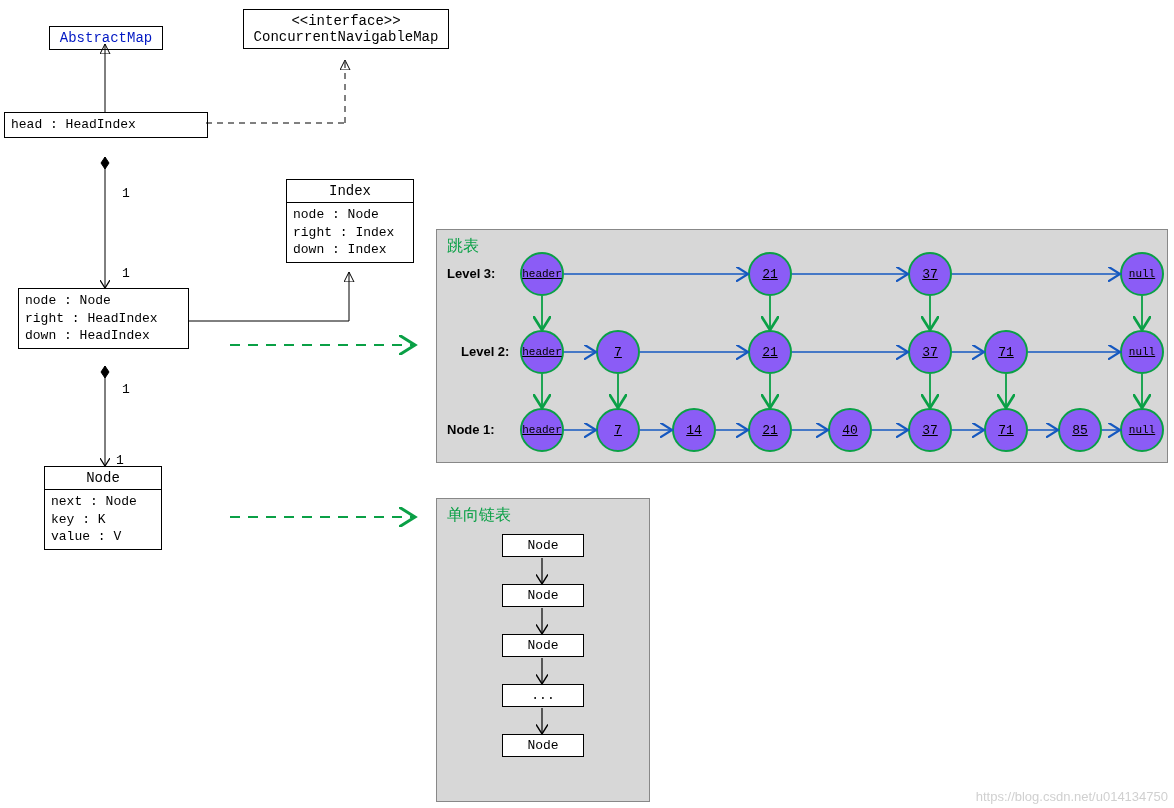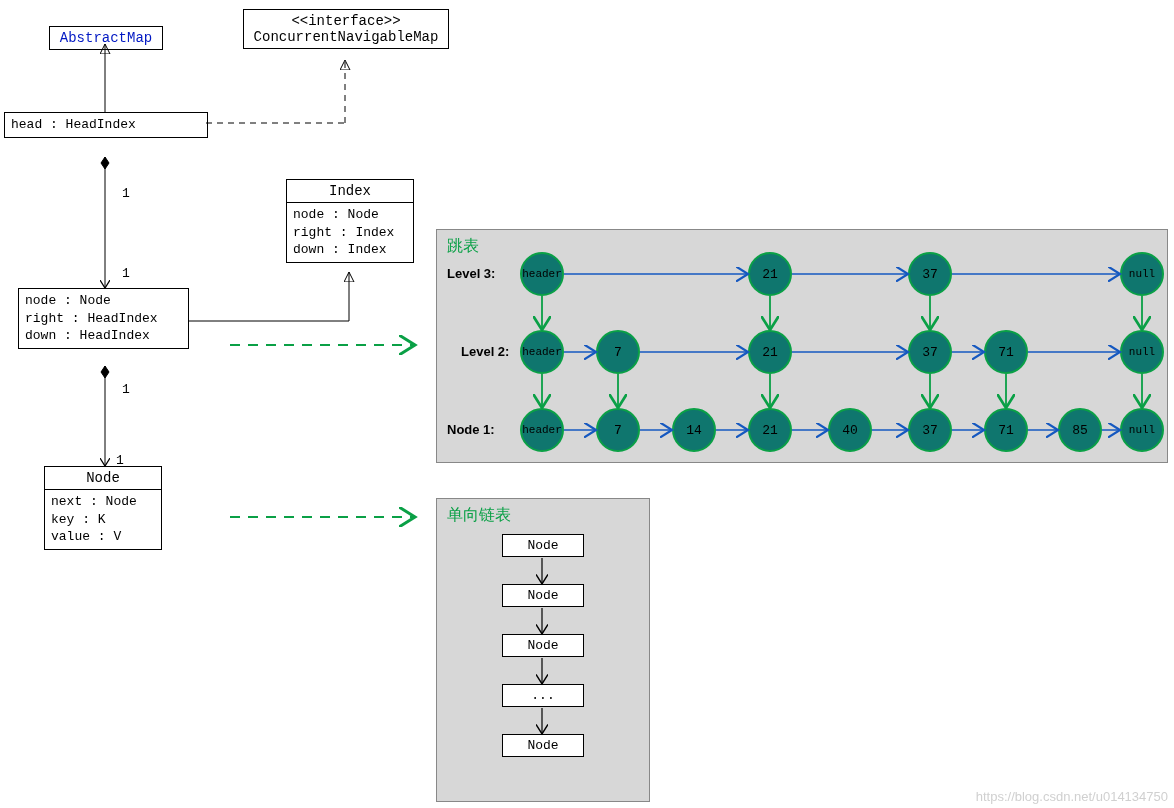--- a/index.html
+++ b/index.html
@@ -45,27 +45,28 @@
   .lvl-label {
     position: absolute;
     font-family: sans-serif;
     font-size: 13px;
     font-weight: bold;
   }
   .sknode {
     position: absolute;
     width: 40px; height: 40px;
     border-radius: 50%;
-    background: #0f766e;
+    background: #8b5cf6;
     border: 2px solid #0aa046;
     display: flex;
     align-items: center;
     justify-content: center;
     font-size: 13px;
     font-family: "Courier New", monospace;
+    text-decoration: underline;
   }
   .sknode.small { font-size: 11px; }
   .llnode {
     position: absolute;
     width: 80px;
     border: 1px solid #000;
     background: #fff;
     text-align: center;
     padding: 3px 0;
     font-size: 13px;

